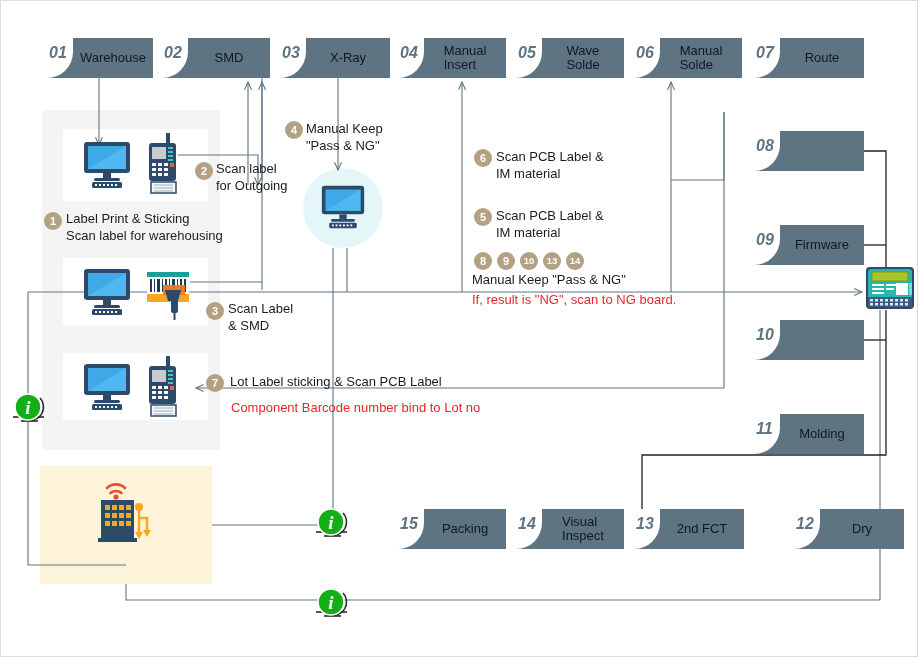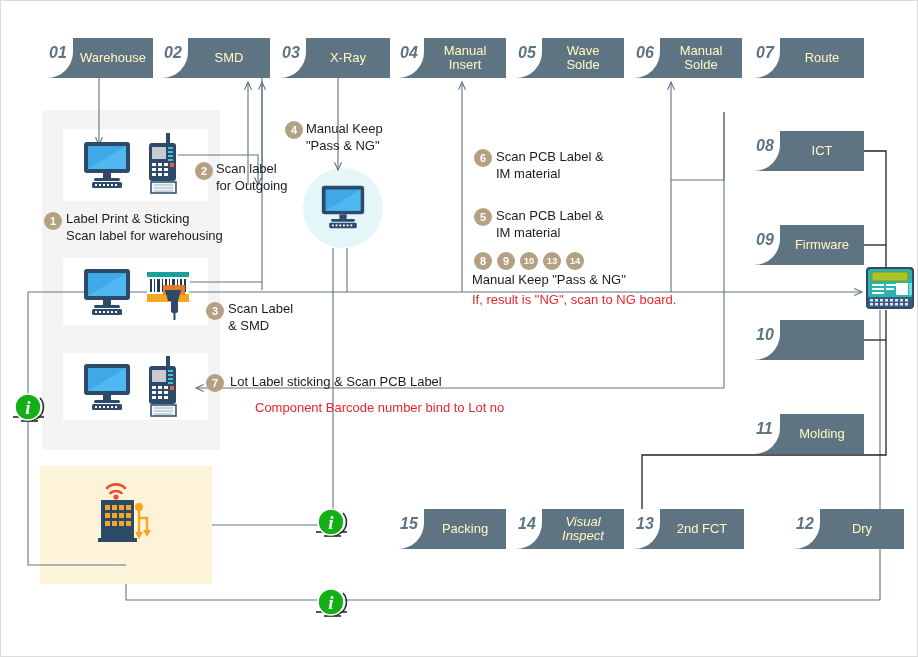--- a/index.html
+++ b/index.html
@@ -12,21 +12,21 @@
 
   
   .step{position:absolute;height:40px;background:#5f7483;color:#fff;}
   .step .cap{position:absolute;left:0;top:0;width:28px;height:40px;background:#fff;
              border-radius:0 0 26px 0;}
   .step .num{position:absolute;left:4px;top:4px;width:34px;height:22px;
              font-style:italic;font-weight:bold;font-size:16px;color:#5f7483;
              text-align:left;line-height:22px;z-index:3;}
   .step .lbl{position:absolute;left:30px;right:2px;top:0;bottom:0;
              display:flex;align-items:center;justify-content:center;
-             font-size:13px;line-height:14px;text-align:center;color:#fef9c3;z-index:2;}
+             font-size:13px;line-height:14px;text-align:left;color:#0f172a;z-index:2;}
   .step.two .lbl{font-size:13px;}
 
   
   .panel{position:absolute;background:#f4f4f4;}
   .wbox{position:absolute;background:#ffffff;}
   .ybox{position:absolute;background:#fdf3d8;}
 
   
   .note{position:absolute;font-size:13px;color:#1c1c1c;line-height:17px;white-space:pre-line;}
   .note.red{color:#e8262b;}
@@ -147,21 +147,20 @@
 Solde</div>
       </div>
       <div class="step" style="left: 752px; top: 38px; width: 112px;">
         <div class="cap"></div>
         <div class="num">07</div>
         <div class="lbl" style="white-space: pre-line;">Route</div>
       </div>
       <div class="step" style="left: 752px; top: 131px; width: 112px;">
         <div class="cap"></div>
         <div class="num">08</div>
-        <div class="lbl" style="white-space: pre-line;">ICT</div>
       </div>
       <div class="step" style="left: 752px; top: 225px; width: 112px;">
         <div class="cap"></div>
         <div class="num">09</div>
         <div class="lbl" style="white-space: pre-line;">Firmware</div>
       </div>
       <div class="step" style="left: 752px; top: 320px; width: 112px;">
         <div class="cap"></div>
         <div class="num">10</div>
       </div>
@@ -176,21 +175,21 @@
         <div class="lbl" style="white-space: pre-line;">Dry</div>
       </div>
       <div class="step" style="left: 632px; top: 509px; width: 112px;">
         <div class="cap"></div>
         <div class="num">13</div>
         <div class="lbl" style="white-space: pre-line;">2nd  FCT</div>
       </div>
       <div class="step two" style="left: 514px; top: 509px; width: 110px;">
         <div class="cap"></div>
         <div class="num">14</div>
-        <div class="lbl" style="white-space: pre-line; font-style: italic;">Visual
+        <div class="lbl" style="white-space: pre-line;">Visual
 Inspect</div>
       </div>
       <div class="step" style="left: 396px; top: 509px; width: 110px;">
         <div class="cap"></div>
         <div class="num">15</div>
         <div class="lbl" style="white-space: pre-line;">Packing</div>
       </div>
     </div>
 
   <div id="annos">
@@ -214,21 +213,21 @@
 IM material</div>
       <div class="bullet" style="left: 474px; top: 252px;">8</div>
       <div class="bullet" style="left: 497px; top: 252px;">9</div>
       <div class="bullet" style="left: 520px; top: 252px; font-size: 9.5px;">10</div>
       <div class="bullet" style="left: 543px; top: 252px; font-size: 9.5px;">13</div>
       <div class="bullet" style="left: 566px; top: 252px; font-size: 9.5px;">14</div>
       <div class="note" style="left: 472px; top: 271px;">Manual  Keep "Pass &amp; NG"</div>
       <div class="bullet" style="left: 206px; top: 374px;">7</div>
       <div class="note" style="left: 230px; top: 373px;">Lot Label sticking &amp; Scan PCB Label</div>
       <div class="note red" style="left: 472px; top: 291px;">If, result is "NG", scan  to  NG  board.</div>
-      <div class="note red" style="left: 231px; top: 399px; margin-left: 24px;">Component Barcode number bind to  Lot no</div>
+      <div class="note red" style="left: 231px; top: 399px;">Component Barcode number bind to  Lot no</div>
     </div>
 
   <div class="icon" style="left:80px;top:140px;">
     <svg width="54" height="50" viewBox="0 0 54 50">
       <rect x="4" y="2" width="46" height="31" rx="3" fill="#2d4a6b"></rect>
       <rect x="8" y="6" width="38" height="23" fill="#3fa9e8"></rect>
       <path d="M8,29 L46,6 L46,29 Z" fill="#4fb8f0"></path>
       <rect x="23" y="33" width="8" height="5" fill="#2d4a6b"></rect>
       <rect x="14" y="38" width="26" height="3" rx="1.5" fill="#2d4a6b"></rect>
       <rect x="12" y="42" width="30" height="6" rx="1.5" fill="#2d4a6b"></rect>

